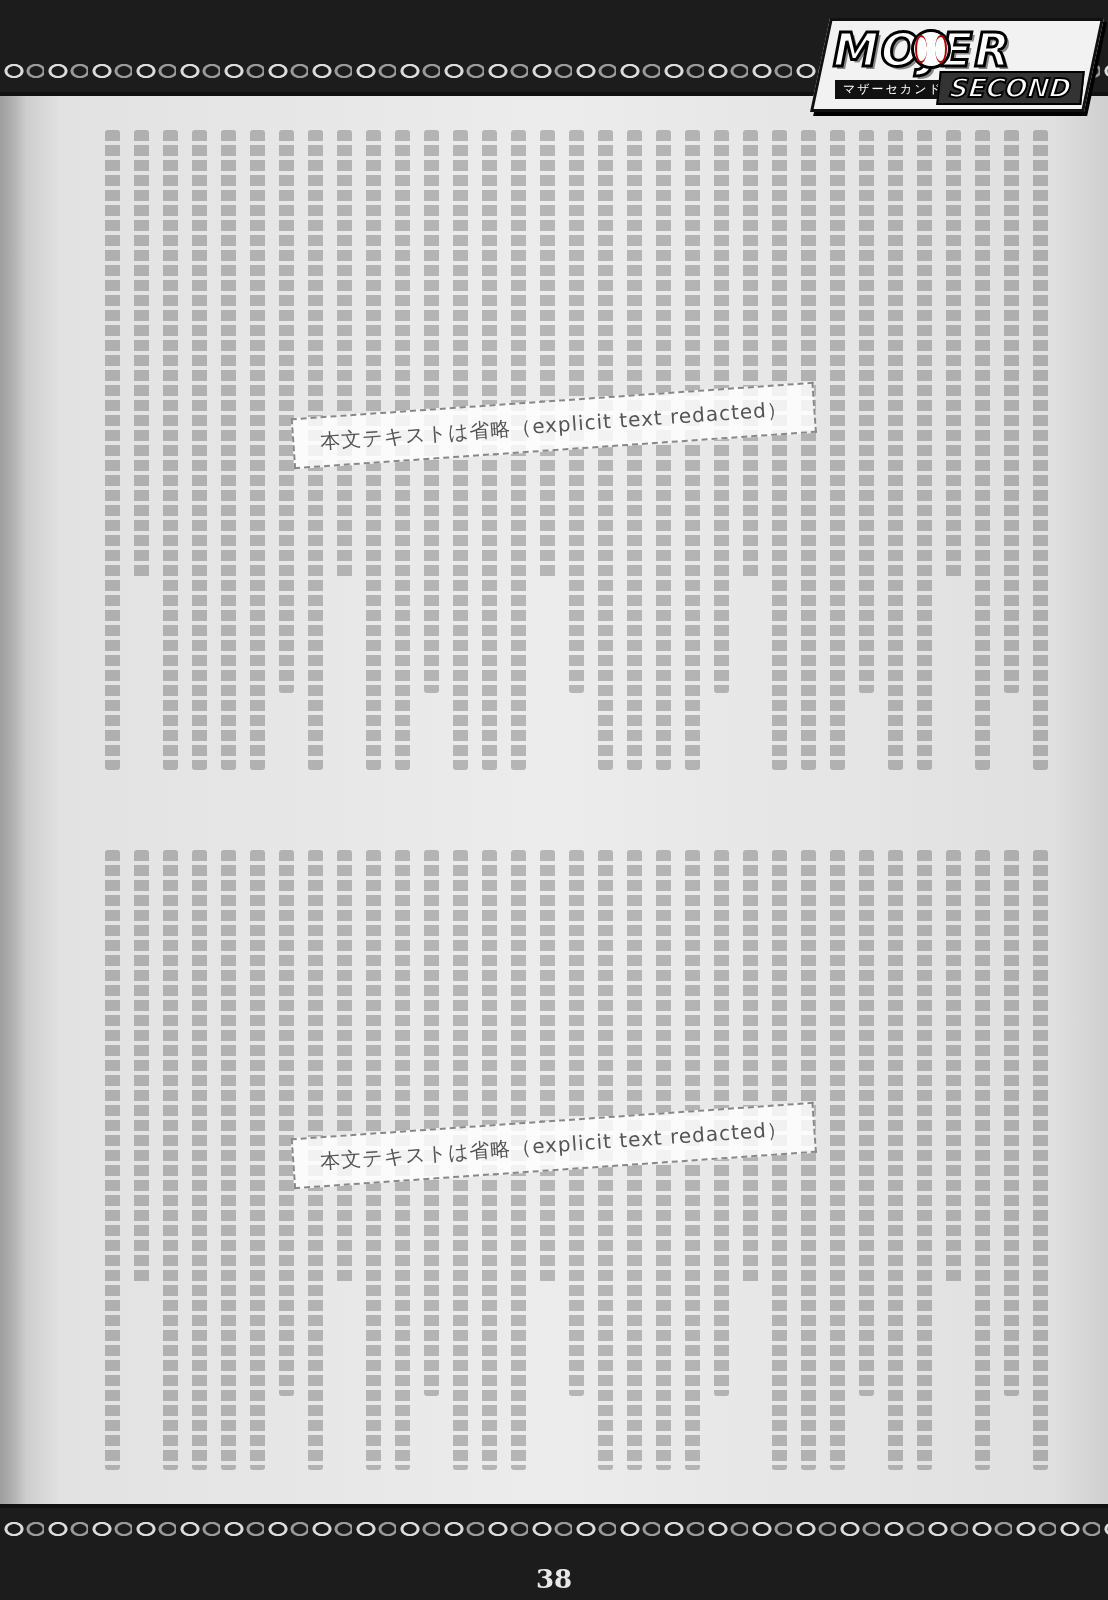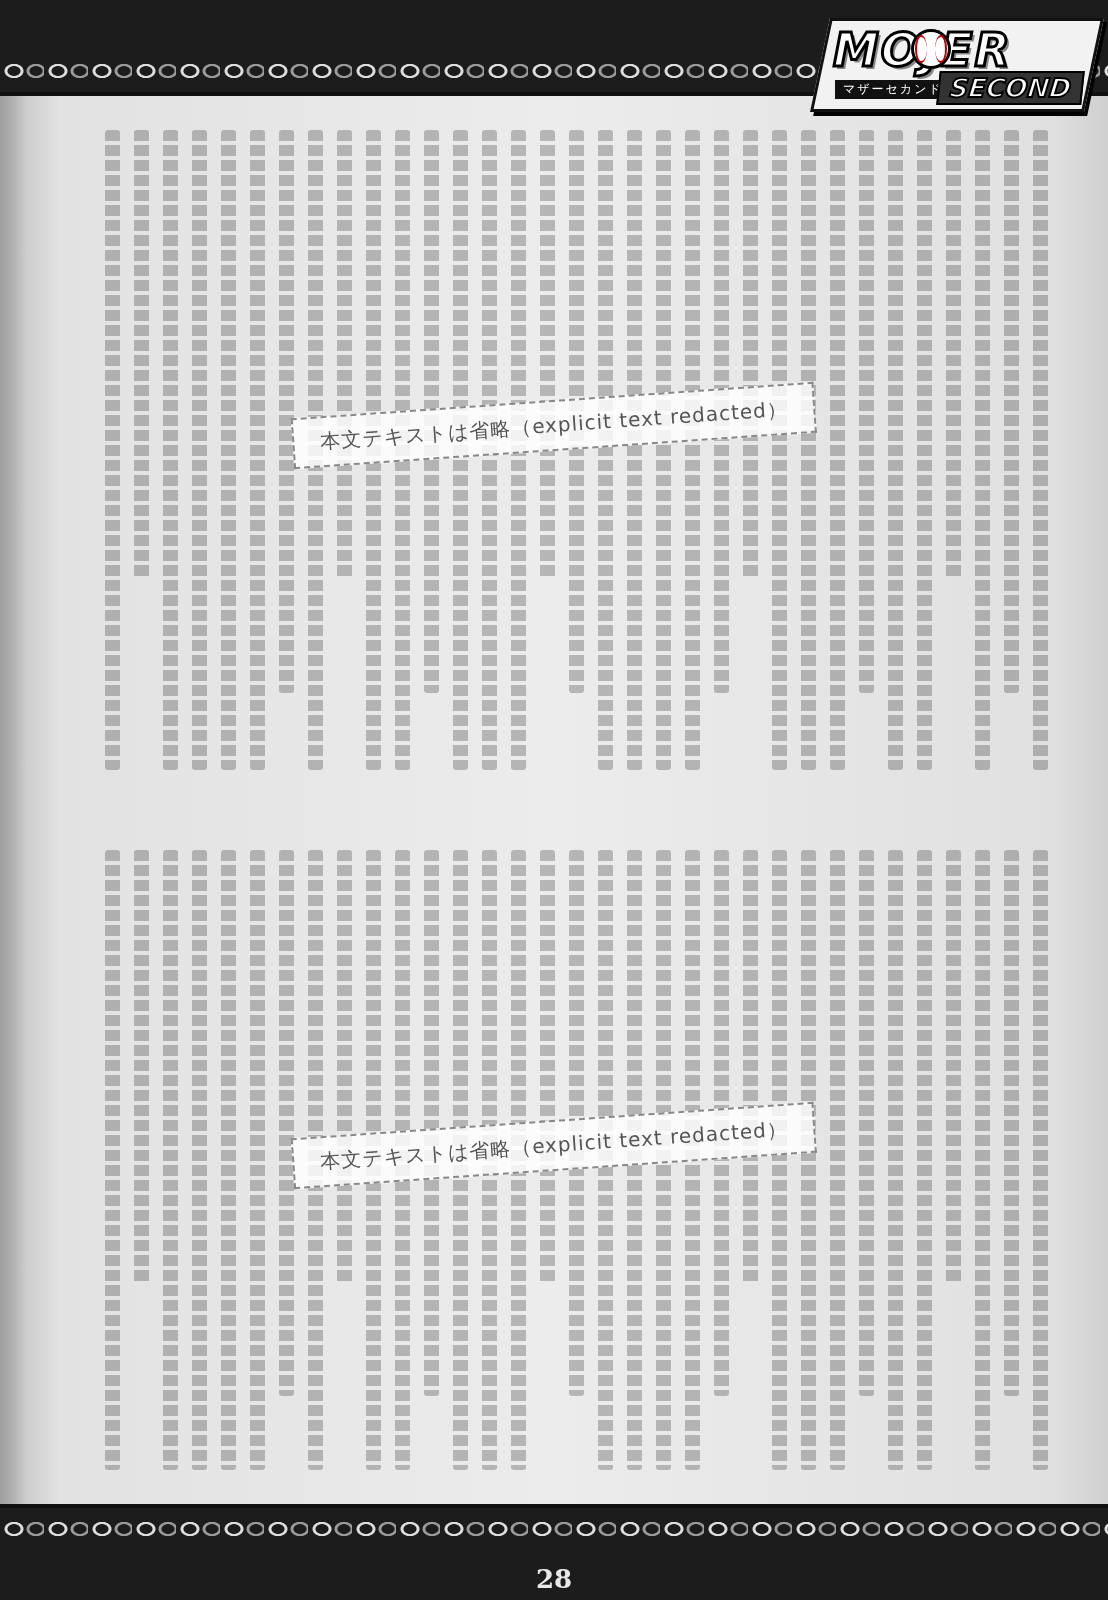--- a/index.html
+++ b/index.html
@@ -192,15 +192,15 @@
       <div class="t-col"></div>
       <div class="t-col"></div>
       <div class="t-col"></div>
       <div class="t-col short"></div>
       <div class="t-col"></div>
     </div>
   <div class="redaction r2">本文テキストは省略（explicit text redacted）</div>
 
   <div class="band bottom">
     <div class="chain"></div>
-    <div class="page-number">28</div>
+    <div class="page-number">38</div>
   </div>
 </div>
 
 </body></html>

